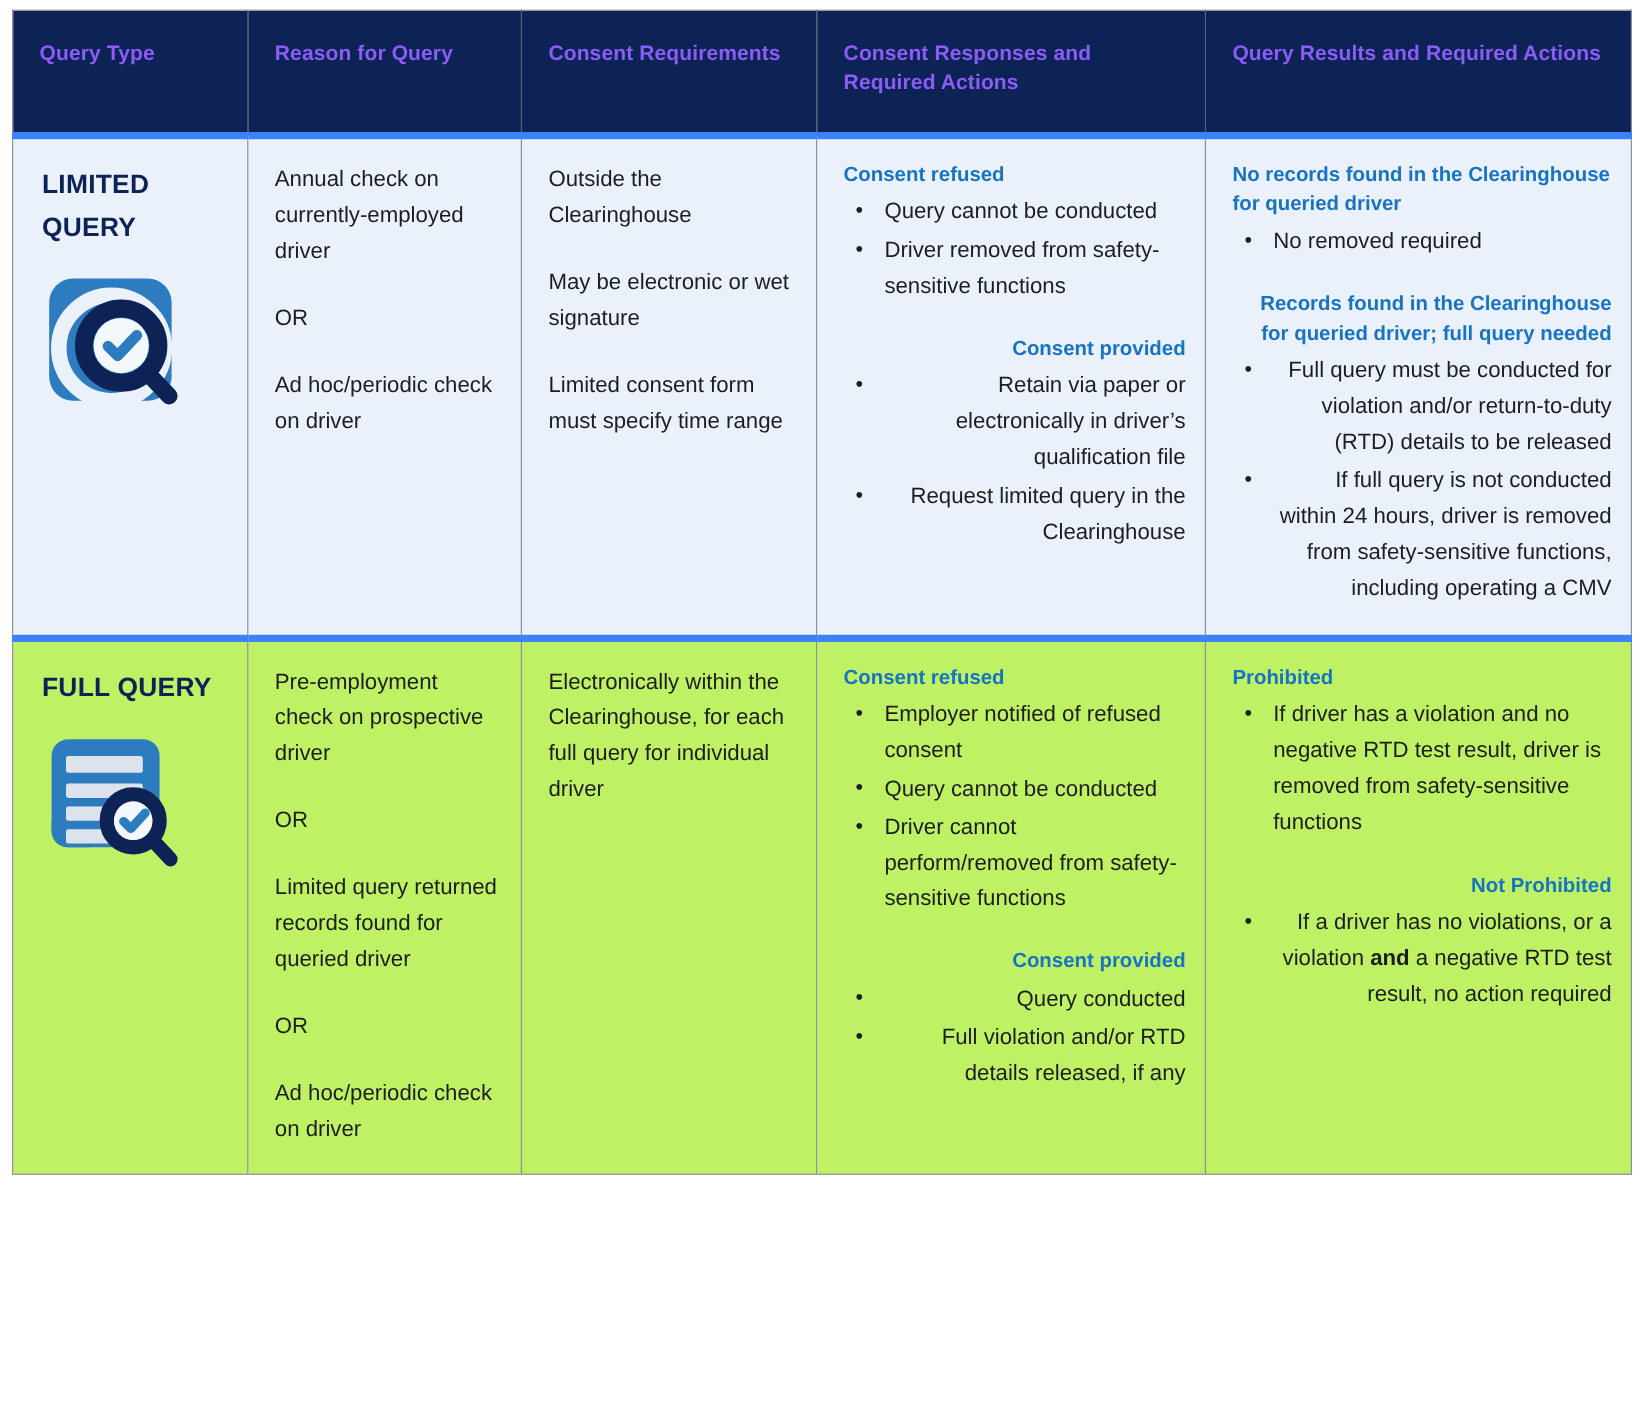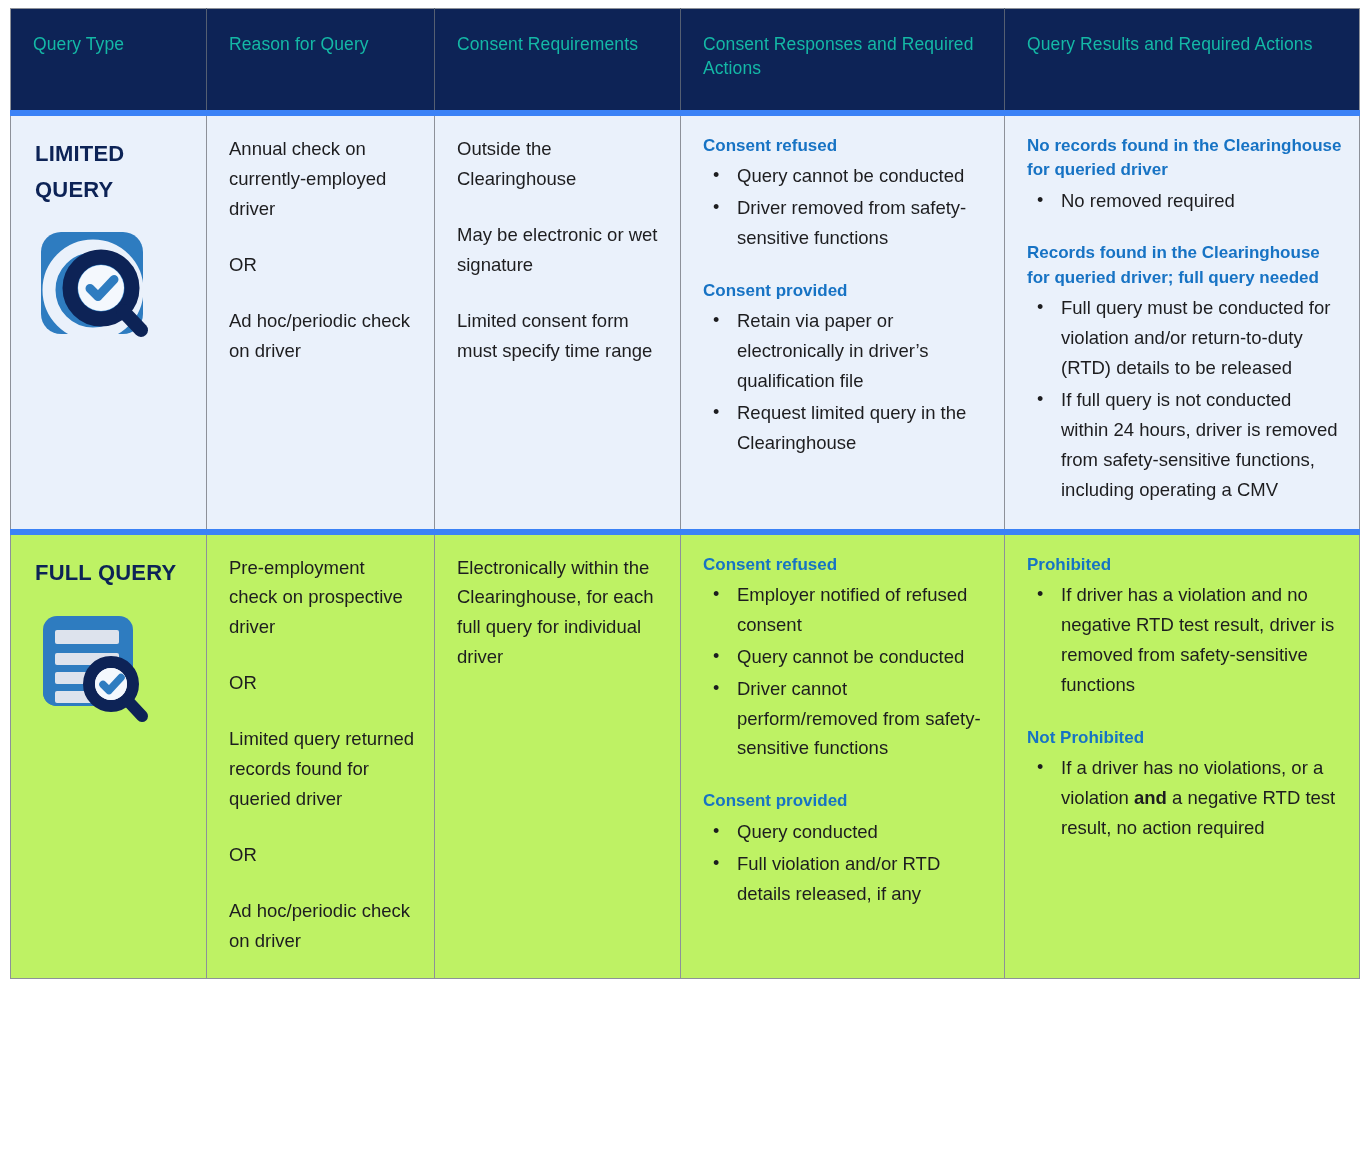--- a/index.html
+++ b/index.html
@@ -26,23 +26,23 @@
     border: 1px solid #8d9199;
   }
   table.query-table col.c1 { width: 196px; }
   table.query-table col.c2 { width: 228px; }
   table.query-table col.c3 { width: 246px; }
   table.query-table col.c4 { width: 324px; }
   table.query-table col.c5 { width: 355px; }
 
   thead th {
     background: #0d2356;
-    color: #14b8a6;
+    color: #8b5cf6;
     font-size: 17.5px;
-    font-weight: normal;
+    font-weight: bold;
     line-height: 1.35;
     text-align: left;
     vertical-align: top;
     padding: 24px 14px 30px 22px;
     border-right: 1px solid #555f72;
     letter-spacing: 0.1px;
   }
   thead th:last-child { border-right: none; }
 
   tbody td {
@@ -75,21 +75,21 @@
   .para:last-child { margin-bottom: 0; }
 
   .sub-head {
     color: #1773c4;
     font-weight: bold;
     font-size: 17px;
     line-height: 1.42;
     margin: 0 0 3px 0;
   }
   .block { margin-bottom: 26px; }
-  .block:last-child { margin-bottom: 0; }
+  .block:last-child { margin-bottom: 0; text-align: right; }
 
   ul.bullets {
     margin: 0;
     padding: 0 0 0 6px;
     list-style: none;
   }
   ul.bullets li {
     position: relative;
     padding-left: 28px;
     margin-bottom: 2px;

